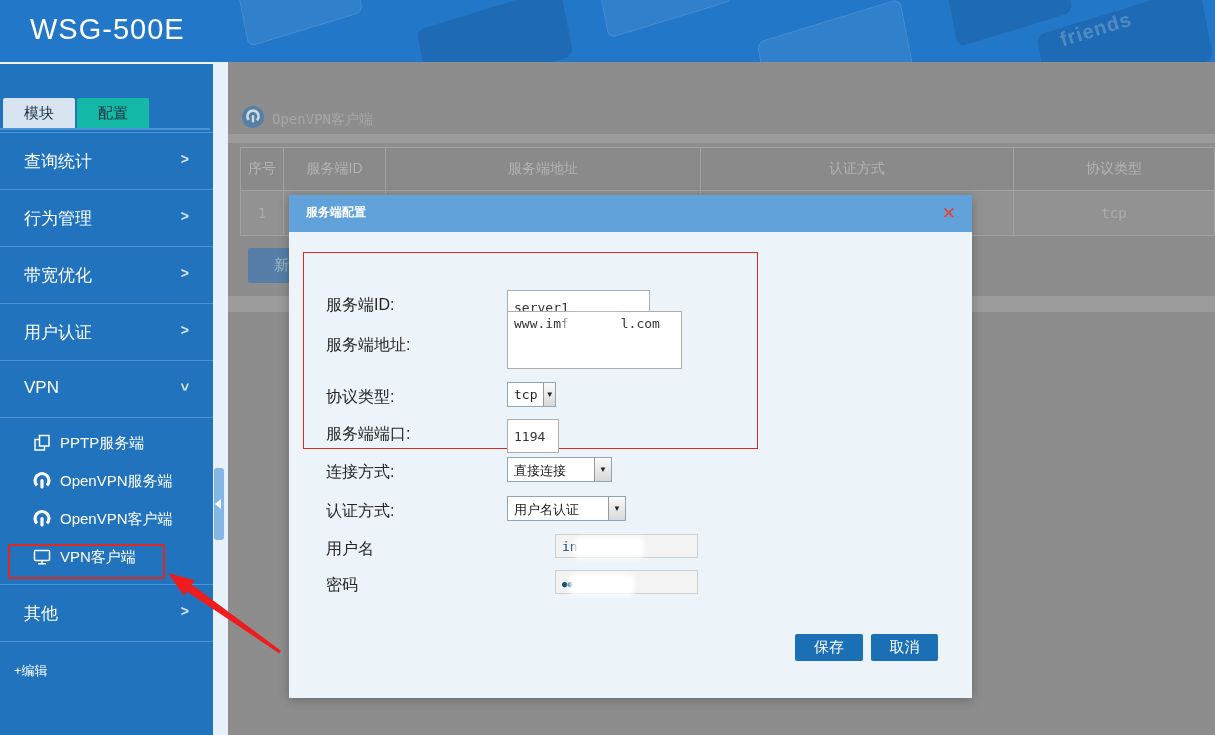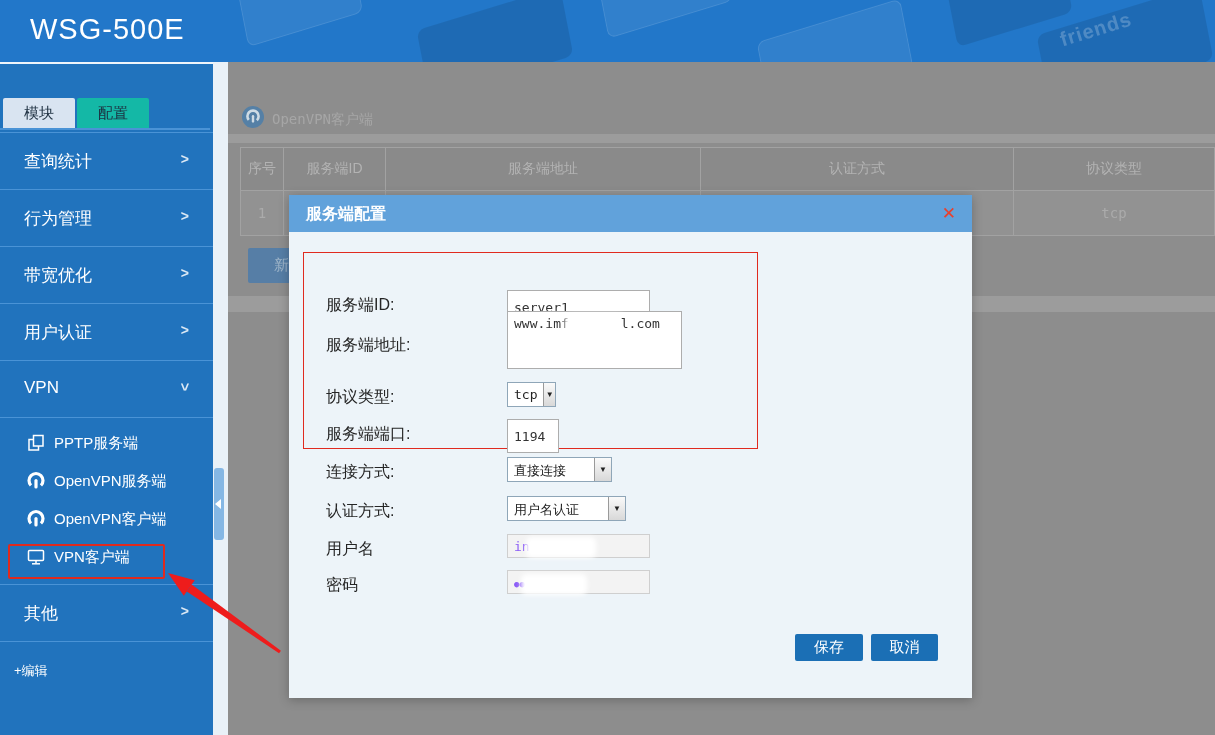--- a/index.html
+++ b/index.html
@@ -20,21 +20,21 @@
   .tabs { position:absolute; left:3px; top:34px; height:30px; }
   .tab { display:inline-block; width:72px; height:30px; line-height:30px; text-align:center; font-size:15px; border-radius:2px 2px 0 0; margin-right:2px; cursor:pointer; }
   .tab.active { background:#d9e4f1; color:#1d2f40; }
   .tab.inactive { background:#14b8a6; color:#1d2f40; }
   .tabline { position:absolute; left:0; top:64px; width:210px; height:2px; background:#4a93d6; }
   .nav { position:absolute; left:0; top:68px; width:213px; }
   .nav-item { position:relative; height:57px; border-top:1px solid #4a93d6; color:#fff; font-size:17px; cursor:pointer; }
   .nav-item .lbl { position:absolute; left:24px; top:17px; }
   .nav-item .chev { position:absolute; right:24px; top:18px; font-size:14px; font-weight:bold; color:#dce9f5; }
   .chev.down { display:inline-block; transform:rotate(90deg); }
-  .submenu { border-top:1px solid #4a93d6; padding:6px 0 8px 12px; }
+  .submenu { border-top:1px solid #4a93d6; padding:6px 0 8px 18px; }
   .sub-item { position:relative; height:38px; color:#fff; font-size:15px; cursor:pointer; }
   .sub-item .sicon { position:absolute; left:14px; top:9px; width:20px; height:20px; }
   .sub-item .slbl { position:absolute; left:42px; top:10px; }
   .edit-row { border-top:1px solid #4a93d6; height:58px; position:relative; color:#fff; }
   .edit-row .elbl { position:absolute; left:14px; top:20px; font-size:13px; cursor:pointer; }
 
   
   .gap-strip { position:absolute; left:213px; top:62px; width:15px; height:673px; background:#e9f1f8; }
   .collapse-handle { position:absolute; left:214px; top:468px; width:10px; height:72px; background:#85b7e4; border-radius:3px; cursor:pointer; }
   .collapse-handle .tri { position:absolute; left:1px; top:31px; width:0; height:0; border-top:5px solid transparent; border-bottom:5px solid transparent; border-right:6px solid #ffffff; }
@@ -47,29 +47,29 @@
   .title-divider { position:absolute; left:0; top:72px; width:987px; height:9px; background:#9c9c9c; }
   .tbl { position:absolute; left:12px; top:85px; width:975px; border-collapse:collapse; table-layout:fixed; }
   .tbl th { height:43px; background:#8a8a8a; color:#b3b3b3; font-weight:normal; font-size:14px; border:1px solid #a2a2a2; }
   .tbl td { height:45px; background:#929292; color:#ababab; font-size:14px; text-align:center; border:1px solid #a2a2a2; font-family:"DejaVu Sans Mono",monospace; }
   .add-btn { position:absolute; left:20px; top:186px; width:82px; height:35px; background:#567ea6; color:#9db4c8; font-size:15px; border:none; border-radius:2px; cursor:pointer; }
   .lower-strip { position:absolute; left:0; top:234px; width:987px; height:16px; background:#9c9c9c; }
 
   
   .modal { position:absolute; left:289px; top:195px; width:683px; height:503px; background:#edf4f9; box-shadow:0 2px 10px rgba(0,0,0,0.25); }
   .modal-header { position:absolute; left:0; top:0; width:683px; height:37px; background:#61a2db; }
-  .modal-title { position:absolute; left:17px; top:9px; color:#ffffff; font-size:16px; font-weight:bold; }
+  .modal-title { position:absolute; left:17px; top:9px; color:#ffffff; font-size:12px; font-weight:bold; }
   .modal-close { position:absolute; right:16px; top:8px; color:#e8402d; font-size:17px; font-weight:bold; cursor:pointer; }
   .field-box { position:absolute; left:14px; top:57px; width:455px; height:197px; border:1px solid #e02a1f; pointer-events:none; }
   .frow { position:absolute; left:0; width:683px; }
   .flabel { position:absolute; left:37px; top:0; font-size:16px; color:#252525; }
   .fctl { position:absolute; left:218px; top:-5px; }
   .tinput { border:1px solid #adadad; background:#ffffff; font-family:"DejaVu Sans Mono",monospace; font-size:13px; color:#333; padding:16px 6px; }
   .fake-input { border:1px solid #adadad; background:#ffffff; font-family:"DejaVu Sans Mono",monospace; font-size:13px; color:#333; padding:4px 6px; }
-  .fake-input.gray { background:#f3f3f3; border-color:#cfcfcf; color:#8b5cf6; }
+  .fake-input.gray { background:#f3f3f3; border-color:#cfcfcf; color:#0c4a6e;margin-left:48px; }
   .redact { display:inline-block; height:13px; vertical-align:middle; background:#ffffff; box-shadow:0 0 5px 4px #ffffff; border-radius:2px; }
   .selectbox { display:flex; align-items:stretch; border:1px solid #8fa6b8; background:#fff; height:25px; }
   .selectbox .stext { padding:4px 6px 0 6px; font-size:13px; color:#222; white-space:nowrap; }
   .selectbox .sbtn { width:17px; margin-left:auto; border-left:1px solid #9a9a9a; background:linear-gradient(#fafafa,#d8d8d8); display:flex; align-items:center; justify-content:center; font-size:8px; color:#222; cursor:pointer; }
   .btn { position:absolute; width:68px; height:27px; background:#1b6fb5; color:#fff; font-size:15px; border:none; border-radius:2px; cursor:pointer; }
 
   
   .anno-box-sidebar { position:absolute; left:8px; top:544px; width:157px; height:35px; border:2px solid #e02a1f; border-radius:2px; pointer-events:none; z-index:50; }
   .anno-arrow { position:absolute; left:150px; top:558px; pointer-events:none; z-index:50; }
 </style>

